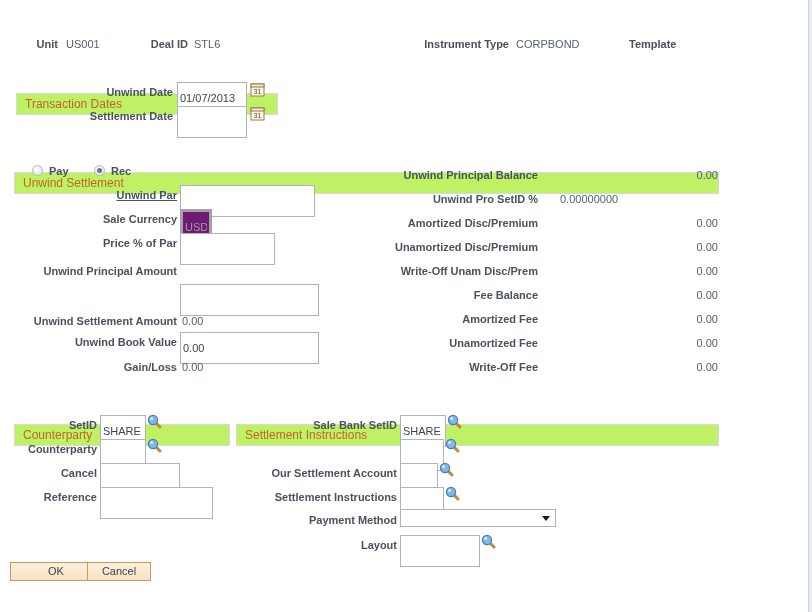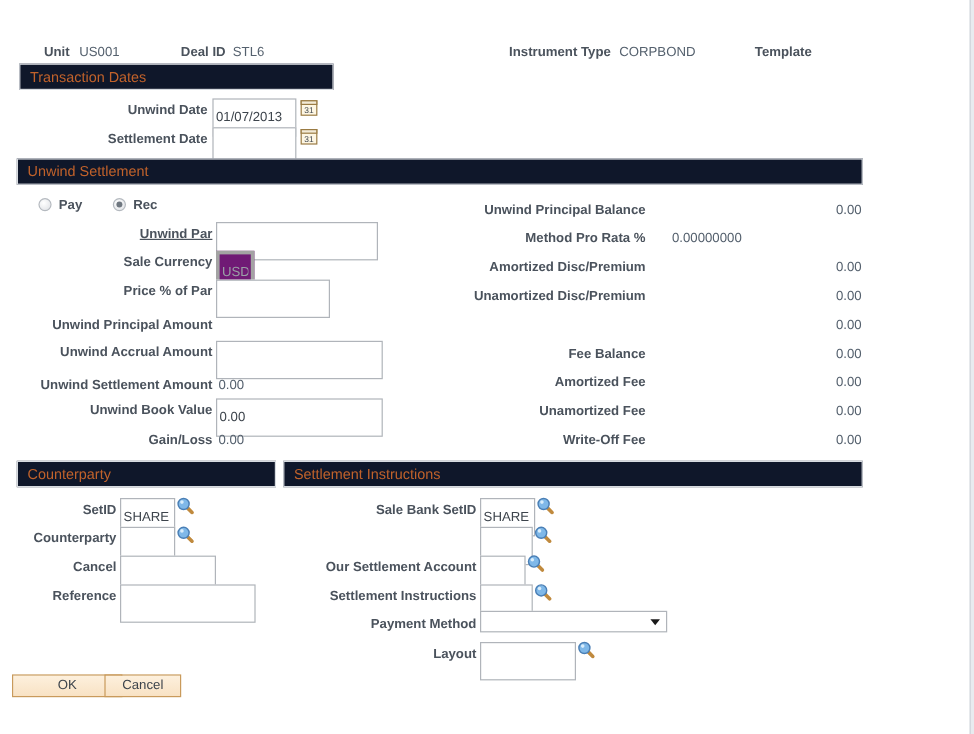--- a/index.html
+++ b/index.html
@@ -56,22 +56,23 @@
     position:absolute;box-sizing:border-box;
     border:1px solid #b0b4ba;background:#ffffff;
     font-family:"Liberation Sans", sans-serif;font-size:11px;
     color:#3d444c;padding:15px 2px;height:17px;line-height:15px;
     outline:none;
   }
   .inp.disabled{background:#701a75;color:#9aa0a6;border:3px solid #a3a3a3;}
 
   .section{
     position:absolute;box-sizing:border-box;
-    background:#0f172a;border:1px solid #d7dbe0;
+    background:#bef264;border:1px solid #d7dbe0;
     height:22px;
+    margin-top:40px;
   }
   .section span{
     position:absolute;left:8px;top:3px;
     color:#c1622b;font-size:12px;white-space:nowrap;
   }
 
   
   .radio{
     position:absolute;width:11px;height:11px;border-radius:50%;
     box-sizing:border-box;
@@ -170,44 +171,44 @@
 
   <div class="lbl r" style="left:55px;top:213px;width:122px;">Sale Currency</div>
   <input class="inp disabled" style="left: 180px; top: 209px; width: 32px;" readonly="" value="USD">
 
   <div class="lbl r" style="left:55px;top:237px;width:122px;">Price % of Par</div>
   <input class="inp" style="left: 180px; top: 233px; width: 95px;" value="">
 
   <div class="lbl r" style="left:22px;top:265px;width:155px;">Unwind Principal Amount</div>
   <div class="val" style="left:182px;top:265px;"></div>
 
-  <div class="lbl r" style="left:22px;top:288px;width:155px;">Unwind Accrual Amount</div>
   <input class="inp" style="left: 180px; top: 284px; width: 139px;" value="">
 
   <div class="lbl r" style="left:12px;top:315px;width:165px;">Unwind Settlement Amount</div>
   <div class="val" style="left:182px;top:315px;">0.00</div>
 
   <div class="lbl r" style="left:22px;top:336px;width:155px;">Unwind Book Value</div>
   <input class="inp" style="left: 180px; top: 332px; width: 139px;" value="0.00">
 
   <div class="lbl r" style="left:60px;top:361px;width:117px;">Gain/Loss</div>
   <div class="val" style="left:182px;top:361px;">0.00</div>
 
   <div class="lbl r" style="left:330px;top:169px;width:208px;">Unwind Principal Balance</div>
   <div class="val r" style="left:620px;top:169px;width:98px;">0.00</div>
 
-  <div class="lbl r" style="left:330px;top:193px;width:208px;">Method Pro Rata %</div>
+  <div class="lbl r" style="left:330px;top:193px;width:208px;">Unwind Pro SetID %</div>
   <div class="val" style="left:560px;top:193px;">0.00000000</div>
 
   <div class="lbl r" style="left:330px;top:217px;width:208px;">Amortized Disc/Premium</div>
   <div class="val r" style="left:620px;top:217px;width:98px;">0.00</div>
 
   <div class="lbl r" style="left:330px;top:241px;width:208px;">Unamortized Disc/Premium</div>
   <div class="val r" style="left:620px;top:241px;width:98px;">0.00</div>
 
+  <div class="lbl r" style="left:330px;top:265px;width:208px;">Write-Off Unam Disc/Prem</div>
   <div class="val r" style="left:620px;top:265px;width:98px;">0.00</div>
 
   <div class="lbl r" style="left:330px;top:289px;width:208px;">Fee Balance</div>
   <div class="val r" style="left:620px;top:289px;width:98px;">0.00</div>
 
   <div class="lbl r" style="left:330px;top:313px;width:208px;">Amortized Fee</div>
   <div class="val r" style="left:620px;top:313px;width:98px;">0.00</div>
 
   <div class="lbl r" style="left:330px;top:337px;width:208px;">Unamortized Fee</div>
   <div class="val r" style="left:620px;top:337px;width:98px;">0.00</div>

